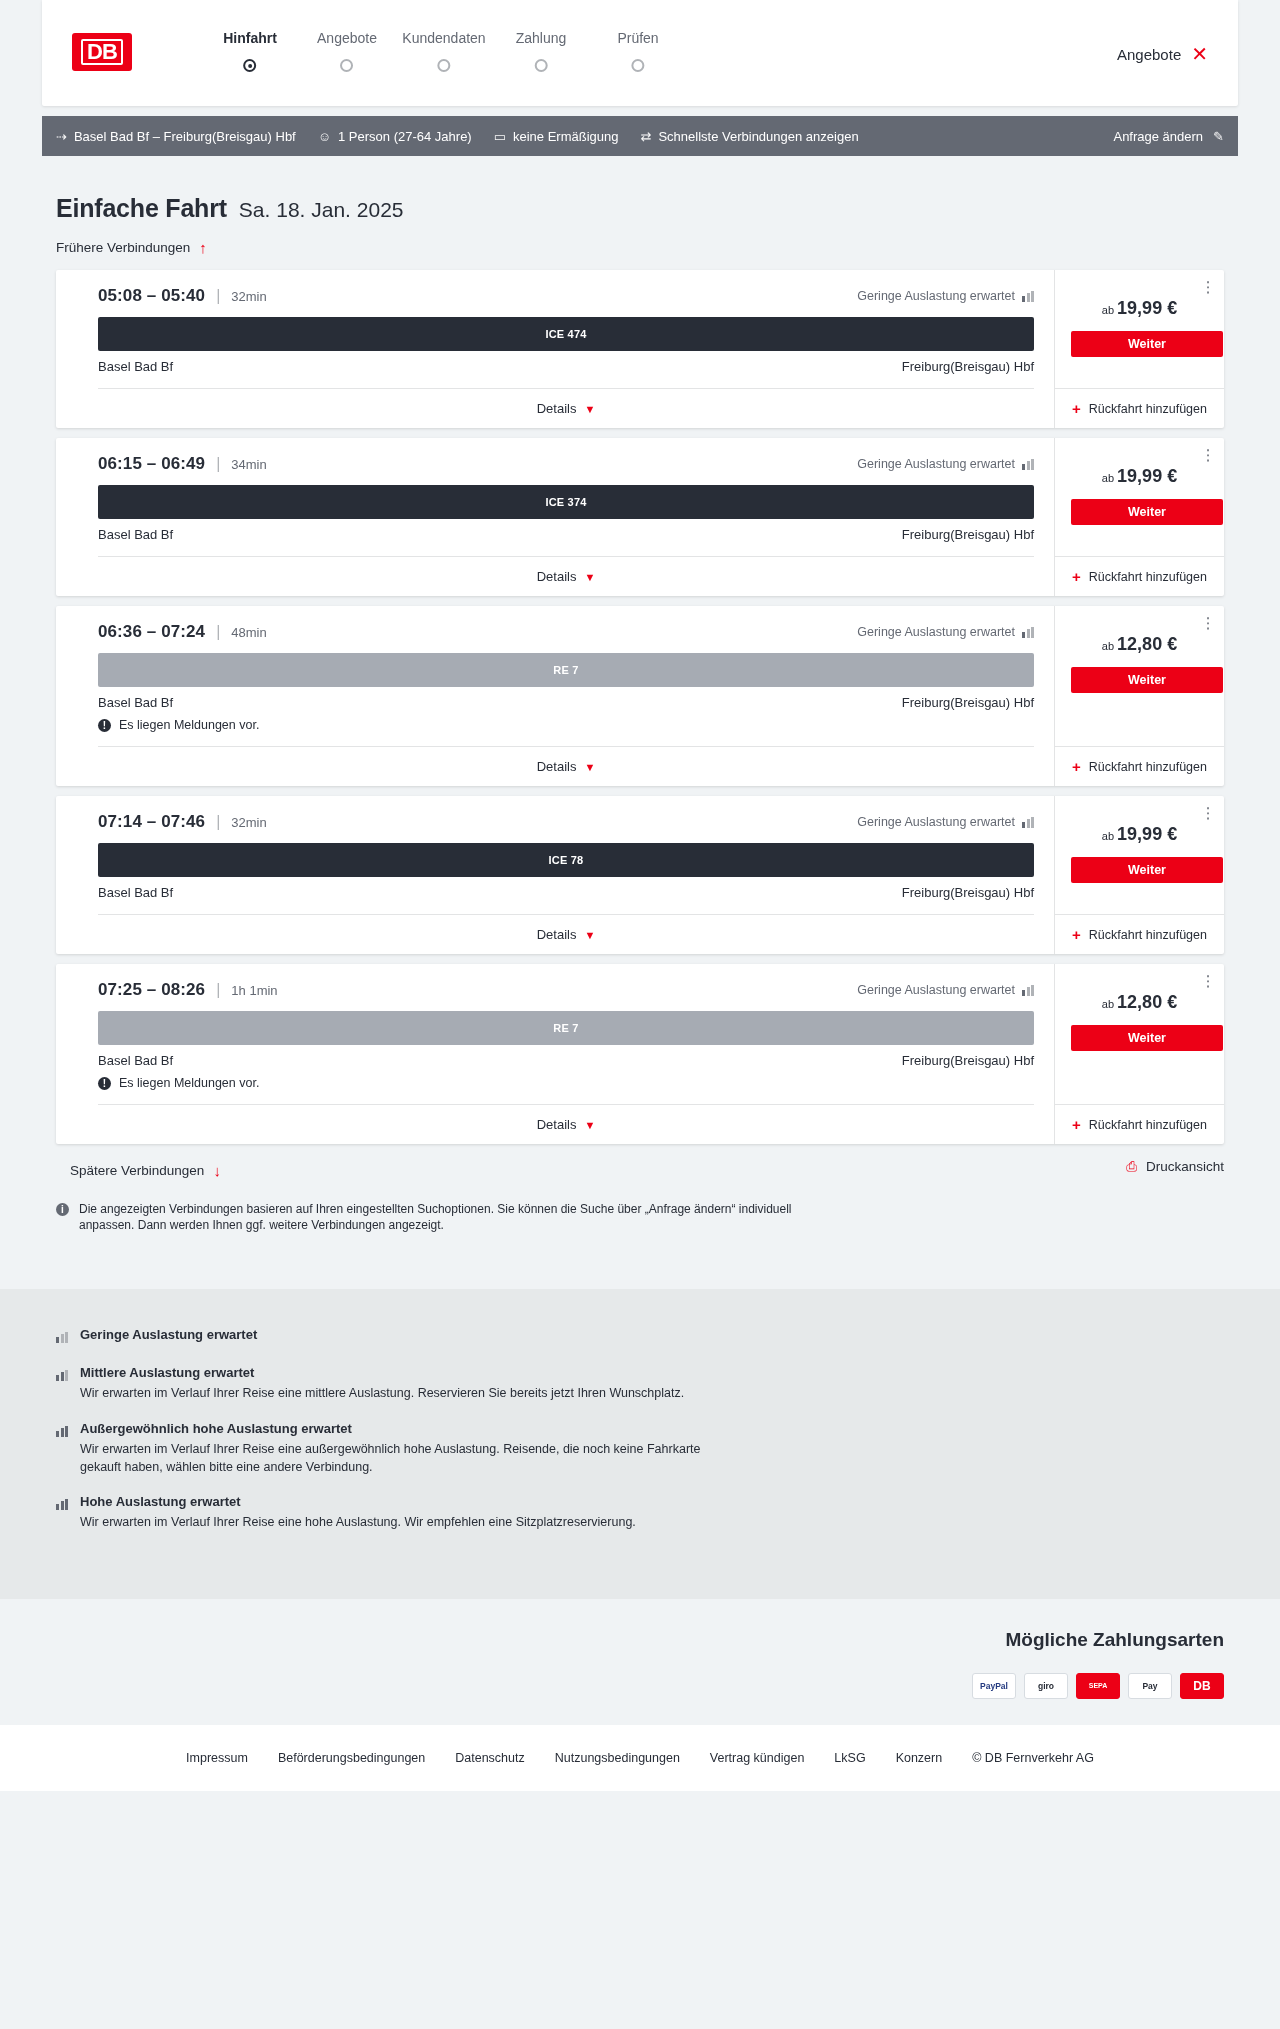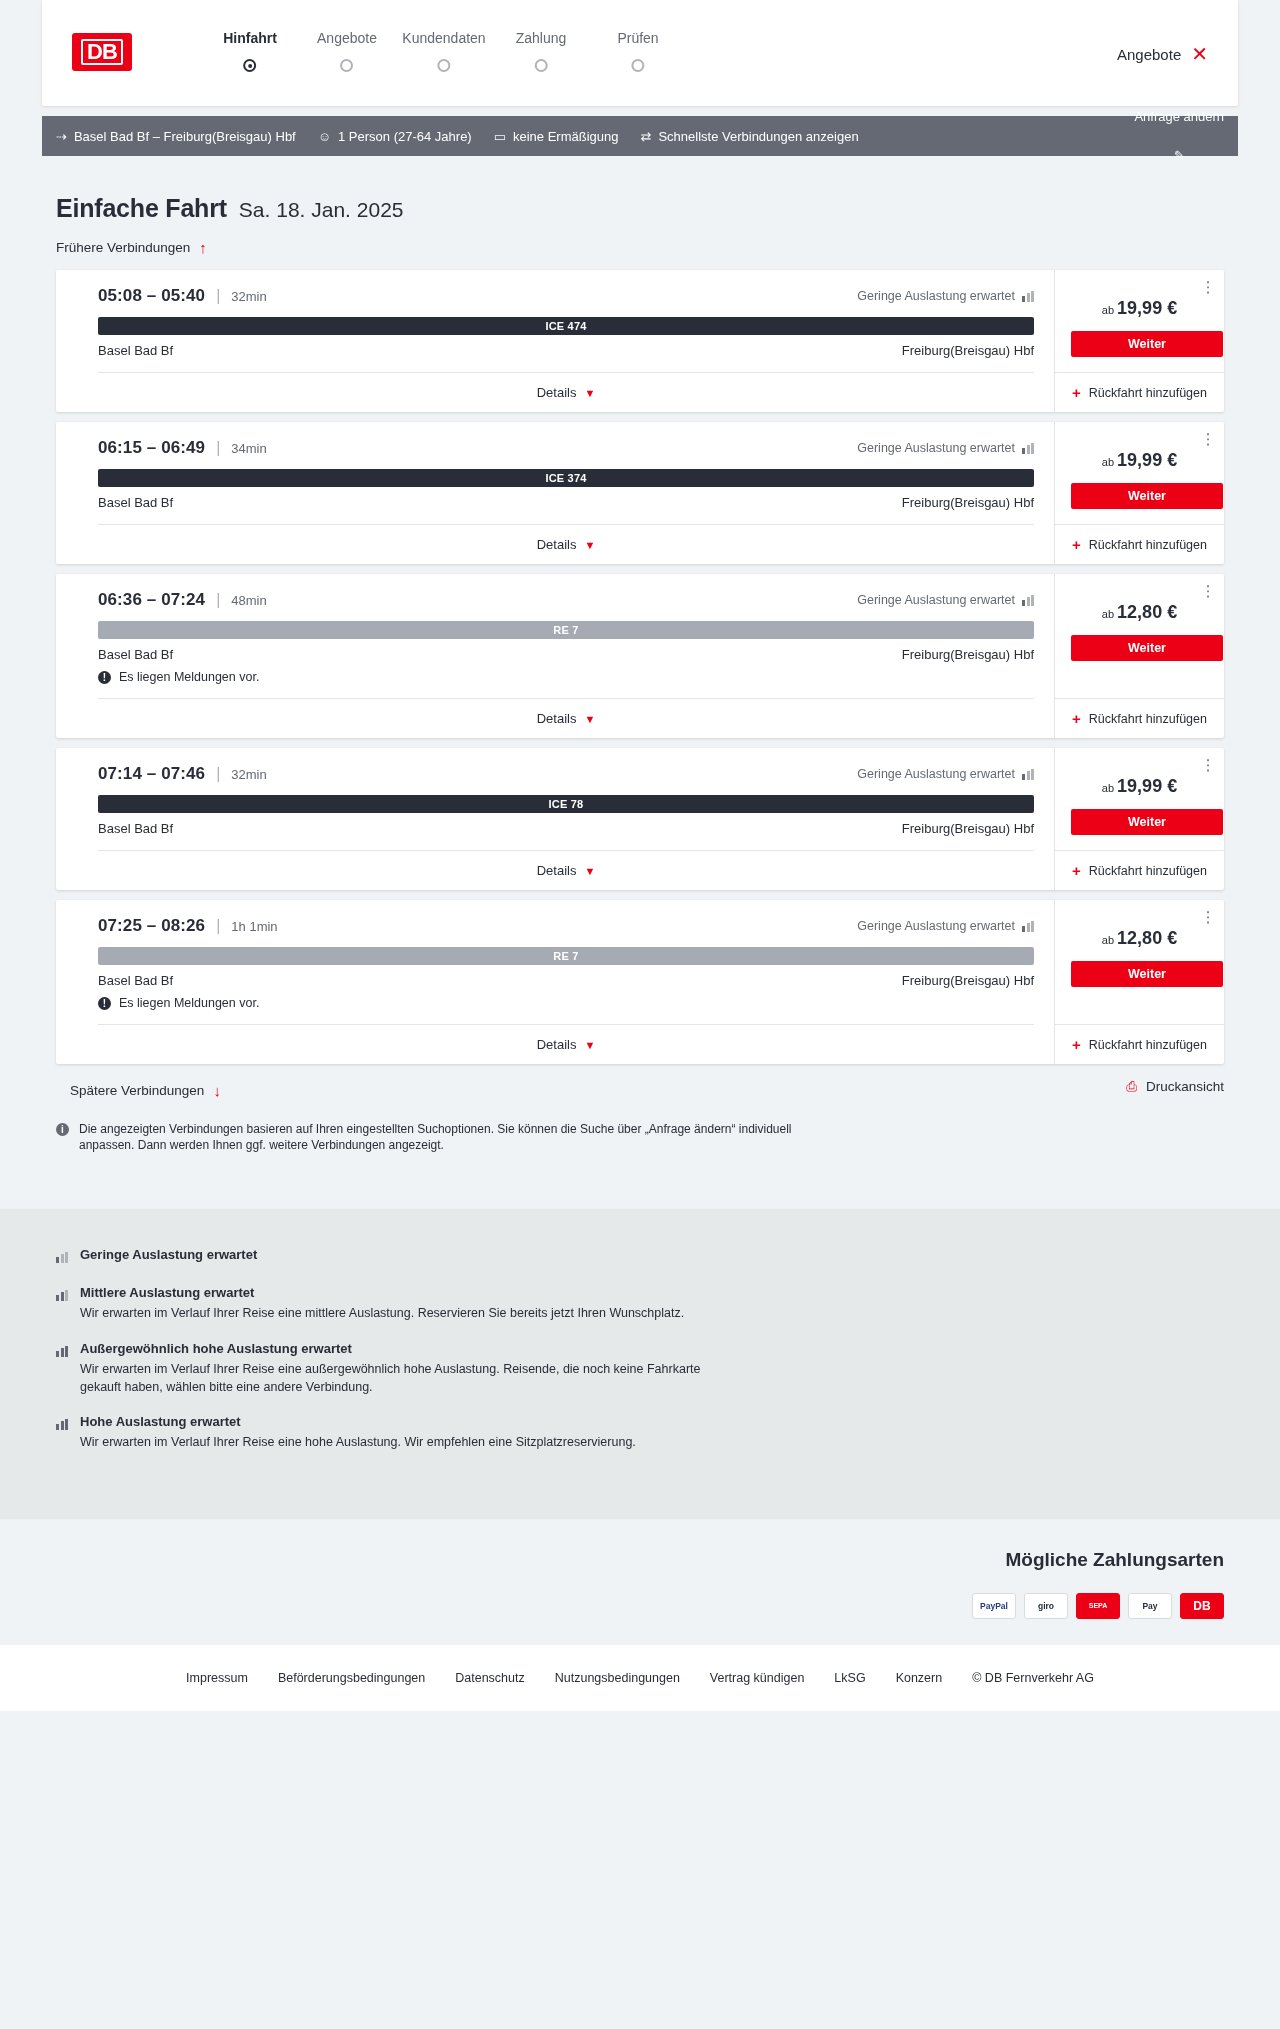--- a/index.html
+++ b/index.html
@@ -67,21 +67,21 @@
 
   
   .summary {
     margin: 10px 42px 0;
     background: #646973; color: #fff;
     height: 40px; display: flex; align-items: center;
     font-size: 13px; padding: 0 14px;
   }
   .summary .item { display: flex; align-items: center; gap: 7px; padding-right: 22px; }
   .summary .spacer { flex: 1; }
-  .summary .change { display: flex; align-items: center; gap: 24px; cursor: pointer; flex-direction: column; }
+  .summary .change { display: flex; align-items: flex-start; gap: 10px; cursor: pointer; }
   .ic { display: inline-block; opacity: .95; }
 
   
   .content { padding: 0 42px; background: #f0f3f5; }
   .title-row { display: flex; align-items: baseline; gap: 12px; padding: 38px 0 0 14px; }
   .title-row h1 { font-size: 25px; margin: 0; font-weight: bold; letter-spacing: -.2px; }
   .title-row .date { font-size: 21px; color: #282d37; }
 
   .earlier, .later {
     display: flex; align-items: center; gap: 9px;
@@ -107,21 +107,21 @@
   .dur { font-size: 13px; color: #646973; }
   .occ { margin-left: auto; font-size: 12.5px; color: #646973; display: flex; align-items: center; gap: 7px; }
   .occ-bars { display: inline-flex; align-items: flex-end; gap: 1.5px; height: 11px; }
   .occ-bars i { display: block; width: 3px; background: #b0b3b7; }
   .occ-bars i.on { background: #646973; }
   .occ-bars i:nth-child(1) { height: 6px; }
   .occ-bars i:nth-child(2) { height: 9px; }
   .occ-bars i:nth-child(3) { height: 11px; }
 
   .train-bar {
-    margin-top: 11px; height: 18px; border-radius: 2px;
+    margin-top: 11px; height: 34px; border-radius: 2px;
     display: flex; align-items: center; justify-content: center;
     font-size: 11px; font-weight: bold; color: #fff; letter-spacing: .2px;
   }
   .train-bar.ice { background: #282d37; }
   .train-bar.re { background: #a6abb3; }
 
   .row3 { display: flex; justify-content: space-between; margin-top: 8px; font-size: 13px; }
   .msg { display: flex; align-items: center; gap: 8px; font-size: 12.5px; margin-top: 8px; color: #282d37; }
   .excl {
     width: 13px; height: 13px; border-radius: 50%; background: #282d37;

